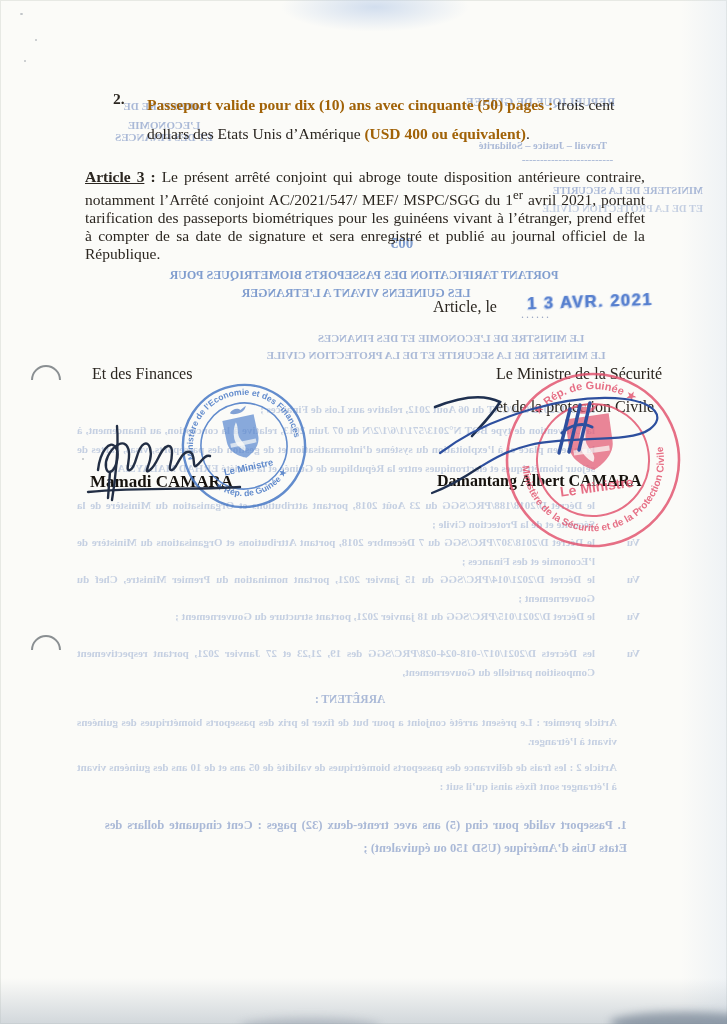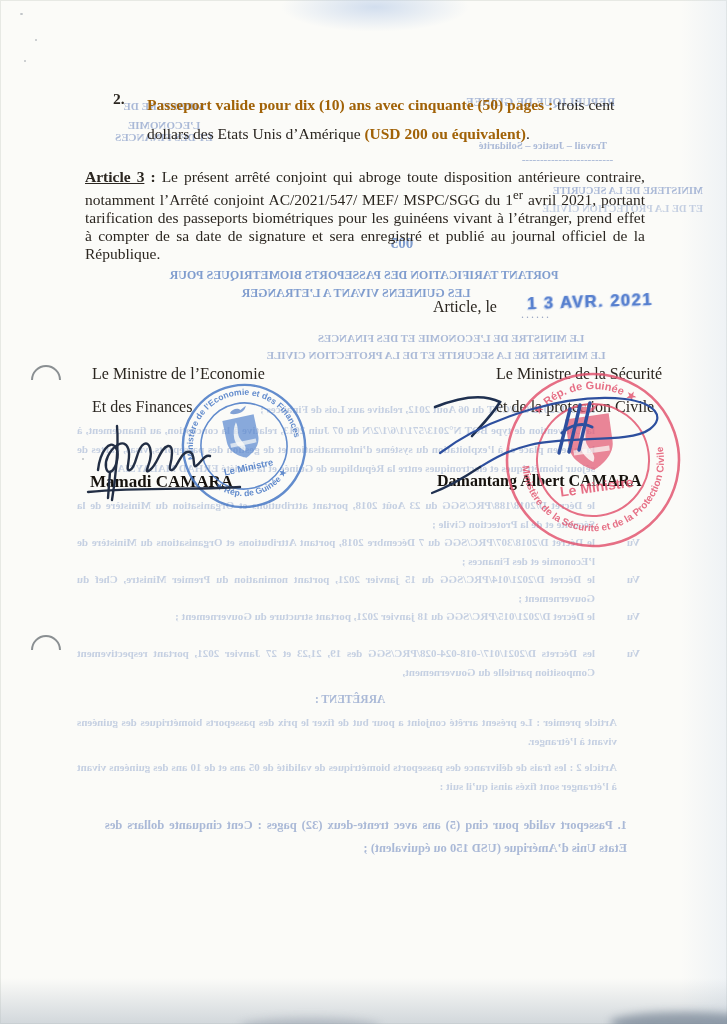--- a/index.html
+++ b/index.html
@@ -104,33 +104,32 @@
       <div class="bleed-line faint" style="left: 612px; top: 607px; width: 28px; font-weight: 700;">Vu</div>
       <div class="bleed-line faint" style="left: 612px; top: 644px; width: 28px; font-weight: 700;">Vu</div>
       <div class="bleed-line med" style="left: 250px; top: 690px; width: 200px; font-size: 11.5px; font-weight: 700; text-align: center;">ARRÊTENT :</div>
       <div class="bleed-line faint" style="left: 77px; top: 713px; width: 540px;">Article premier : Le présent arrêté conjoint a pour but de fixer le prix des passeports biométriques des guinéens vivant à l’étranger.</div>
       <div class="bleed-line faint" style="left: 77px; top: 758px; width: 540px;">Article 2 : les frais de délivrance des passeports biométriques de validité de 05 ans et de 10 ans des guinéens vivant à l’étranger sont fixés ainsi qu’il suit :</div>
       <div class="bleed-line med" style="left: 105px; top: 814px; width: 522px; font-size: 12.5px; font-weight: 700; line-height: 23px;">1. Passeport valide pour cinq (5) ans avec trente-deux (32) pages : Cent cinquante dollars des Etats Unis d’Amérique (USD 150 ou équivalent) ;</div>
     </div>
 
   <div class="fg item2-number">2.</div>
   <div class="fg item2">
-    <span class="bold">Passeport valide pour dix (10) ans avec cinquante (50) pages :</span><span> trois cent dollars des Etats Unis d’Amérique </span><span class="bold">(USD 200 ou équivalent)</span><span>.</span>
+    <span class="bold">Passeport valide pour dix (10) ans avec cinquante (50) pages :</span><span> trois cent dollars des Etats Unis d’Amérique </span><span class="bold">(USD 400 ou équivalent)</span><span>.</span>
   </div>
 
   <div class="fg article3">
     <span class="label">Article 3</span><span class="colon"> : </span><span>Le présent arrêté conjoint qui abroge toute disposition antérieure contraire, notamment l’Arrêté conjoint AC/2021/547/ MEF/ MSPC/SGG du 1</span><sup>er</sup><span> avril 2021, portant tarification des passeports biométriques pour les guinéens vivant à l’étranger, prend effet à compter de sa date de signature et sera enregistré et publié au journal officiel de la République.</span>
   </div>
 
   <div class="fg dateline">Article, le</div>
   <div class="date-dots">......</div>
   <div class="fg date-stamp">1 3 AVR. 2021</div>
 
   <div class="fg sig-title left">
-    <div>Le Ministre de l’Economie</div>
     <div>Et des Finances</div>
   </div>
   <div class="fg sig-title right">
     <div>Le Ministre de la Sécurité</div>
     <div>et de la protection Civile</div>
   </div>
 
   <svg class="stamp blue" width="130" height="130" viewBox="0 0 130 130">
     <defs>
       <path id="bArcTop" d="M 14.8 73.9 A 51 51 0 1 1 115.2 73.9"></path>

